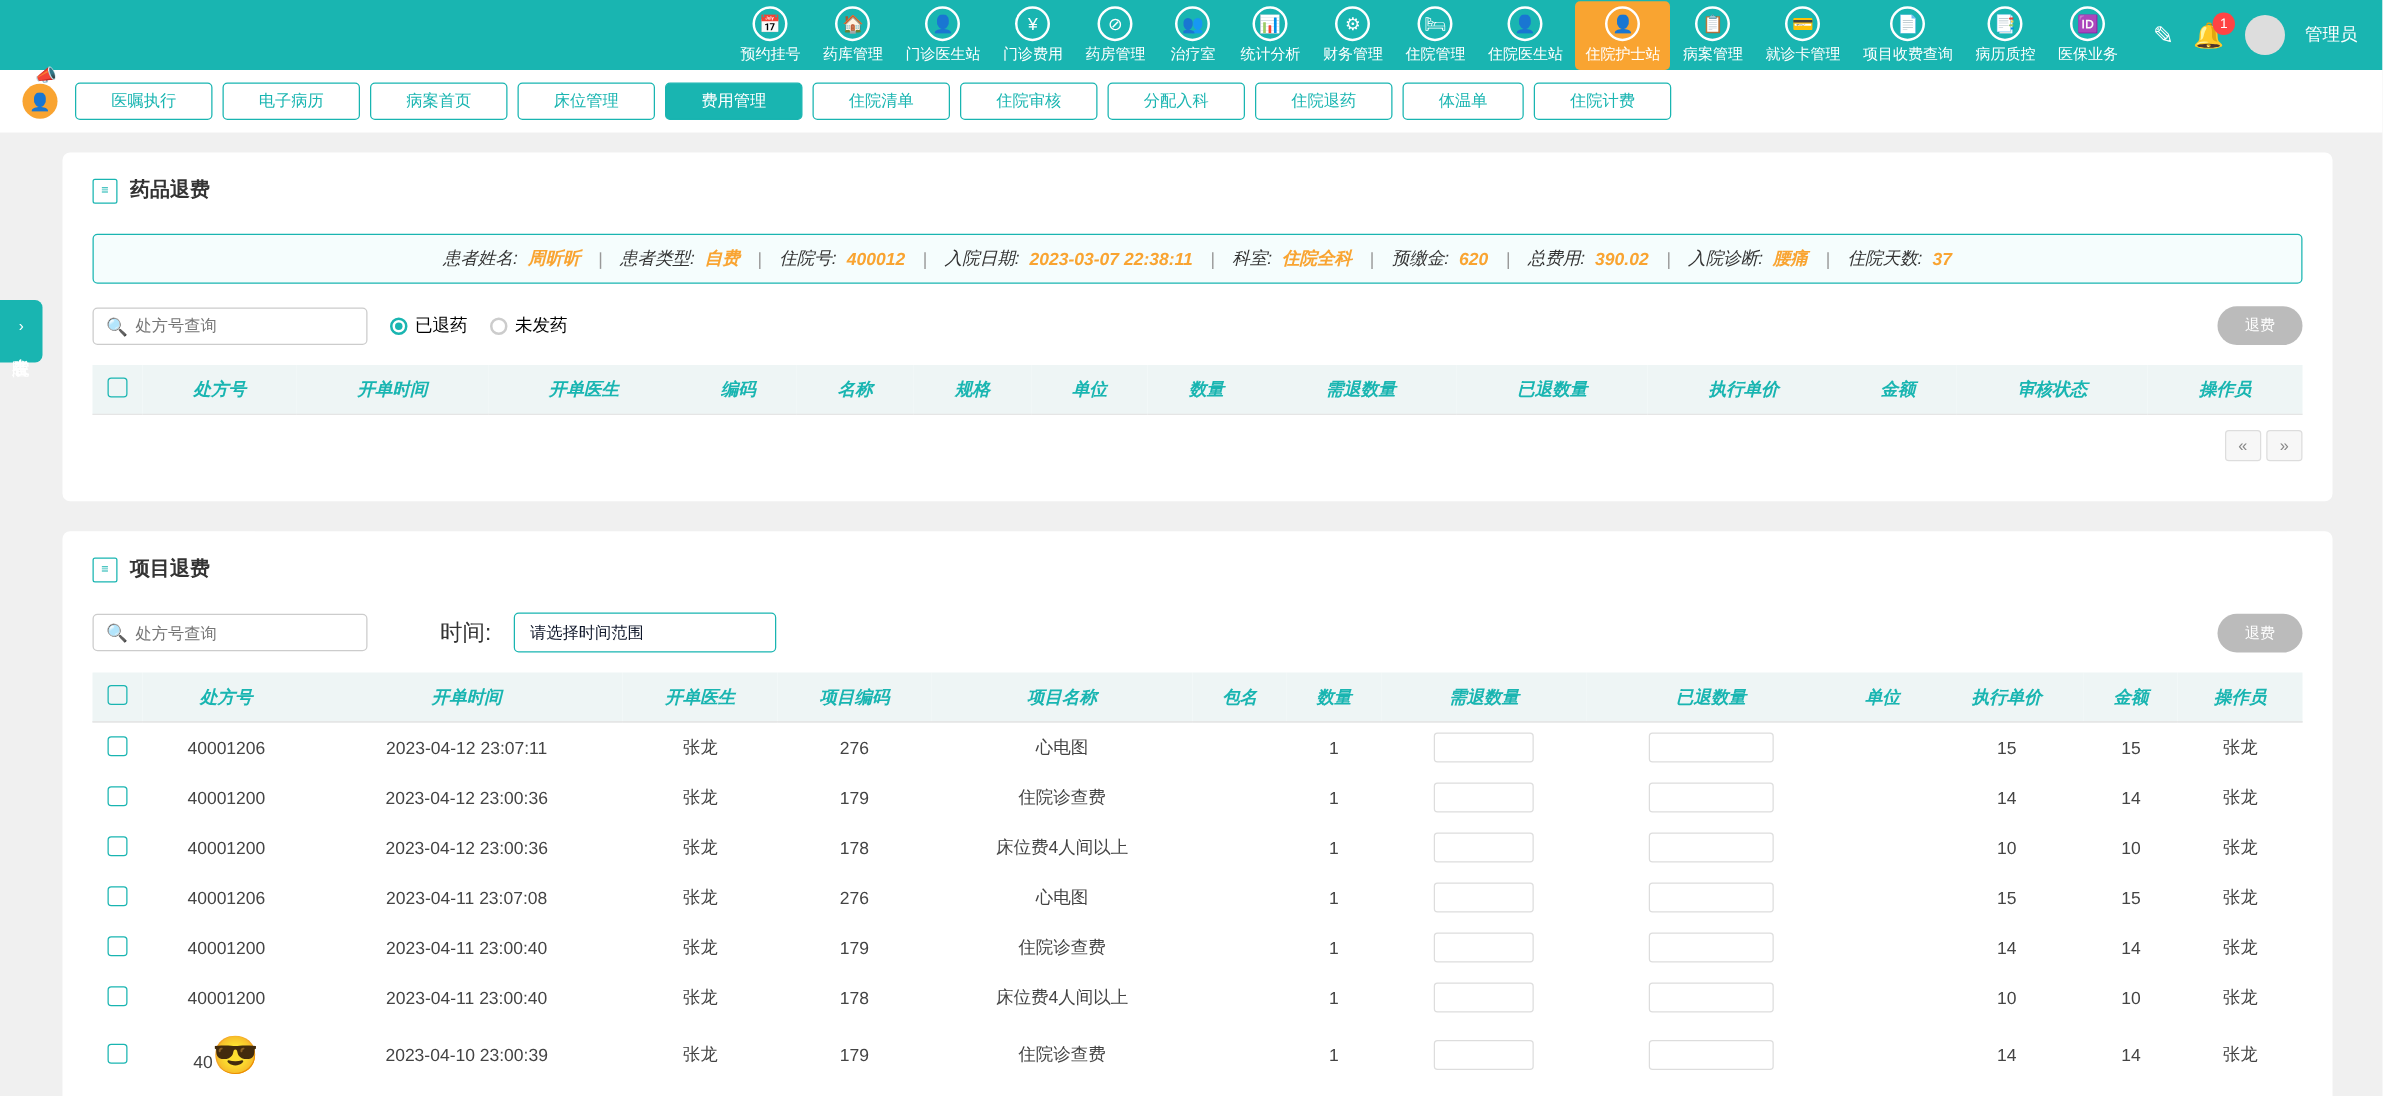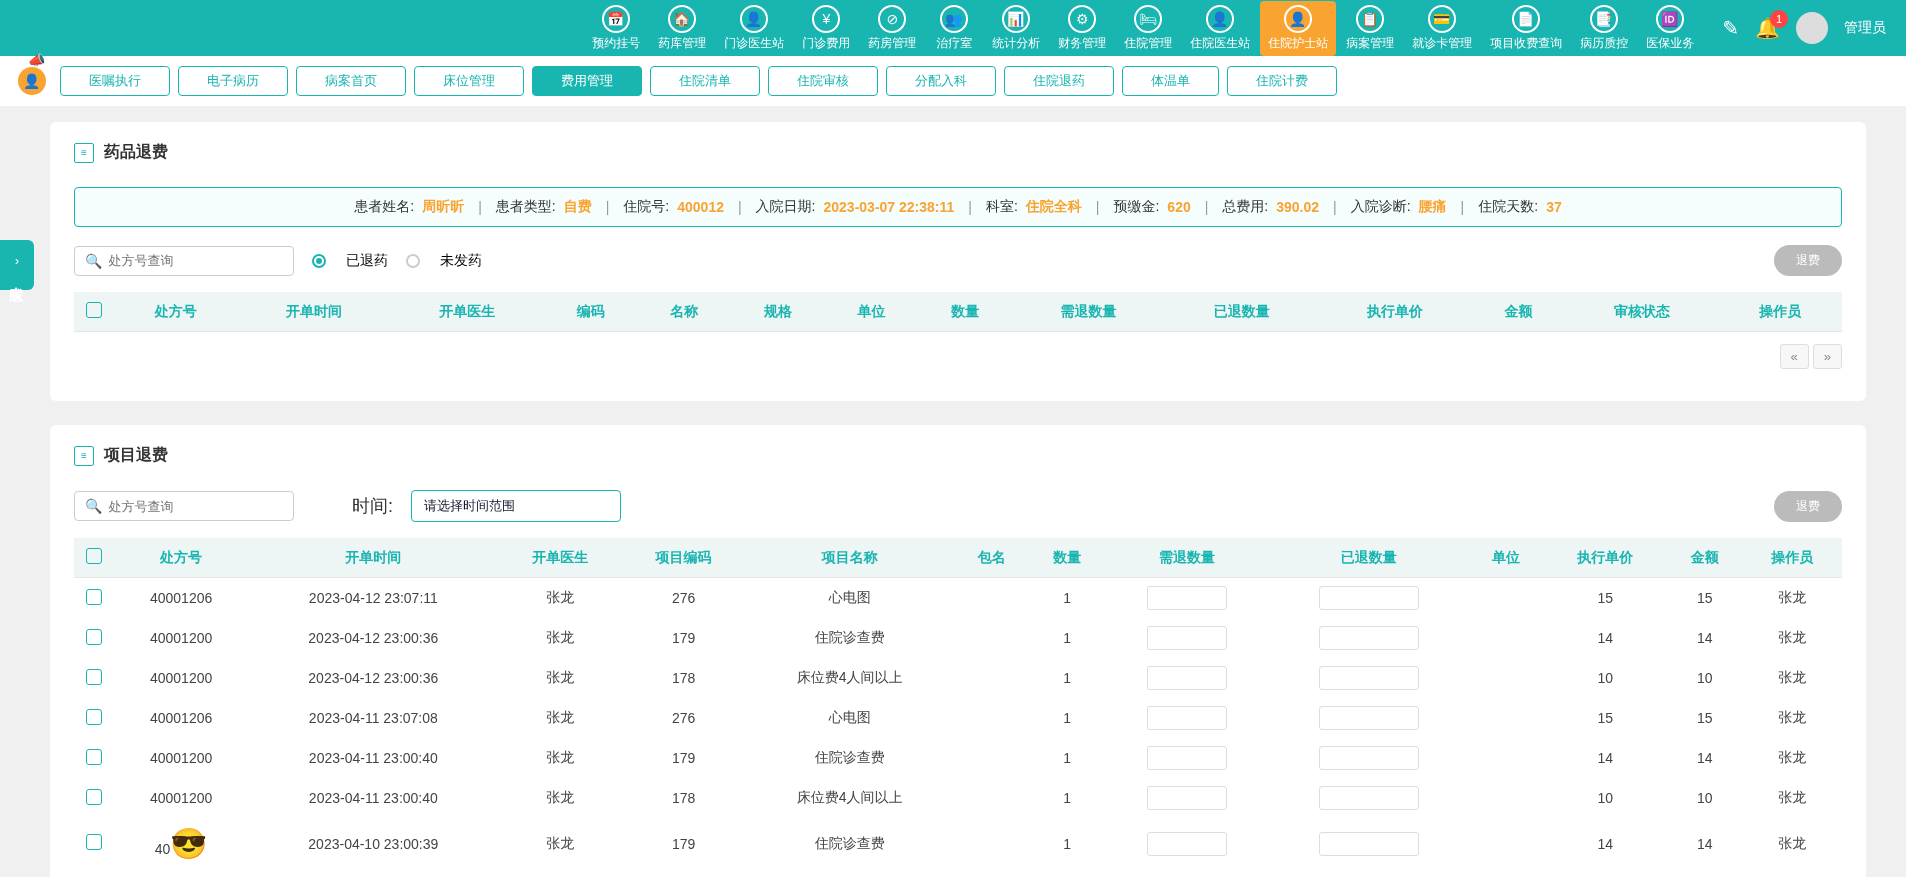--- a/index.html
+++ b/index.html
@@ -31,43 +31,43 @@
 .side-arrow { writing-mode: horizontal-tb; font-size: 12px; }
 
 
 .content { padding: 16px 40px 16px 50px; }
 .panel { background: #fff; border-radius: 6px; padding: 20px 24px; margin-bottom: 24px; }
 .panel-header { display: flex; align-items: center; gap: 10px; margin-bottom: 24px; }
 .panel-icon { width: 20px; height: 20px; border: 1.5px solid #19b5b1; border-radius: 2px; display: flex; align-items: center; justify-content: center; color: #19b5b1; font-size: 10px; }
 .panel-title { font-size: 16px; font-weight: bold; color: #333; }
 
 
-.info-bar { border: 1px solid #19b5b1; border-radius: 4px; padding: 10px 20px; margin-bottom: 18px; display: flex; align-items: center; justify-content: center; gap: 8px; font-size: 14px; color: #333; background: #f5fdfd; }
+.info-bar { border: 1px solid #19b5b1; border-radius: 4px; padding: 10px 20px; margin-bottom: 18px; display: flex; align-items: center; justify-content: center; gap: 8px; font-size: 14px; color: #333; background: #f5fdfd; font-style: italic; }
 .info-label { color: #333; }
 .info-value { color: #f9a431; font-weight: bold; }
 .info-sep { color: #999; margin: 0 6px; }
 
 
 .controls-row { display: flex; align-items: center; gap: 18px; margin-bottom: 16px; }
 .search-box { border: 1px solid #ccc; border-radius: 4px; padding: 6px 10px; display: flex; align-items: center; gap: 6px; width: 220px; }
 .search-box input { border: none; outline: none; font-size: 13px; flex: 1; }
 .search-icon { color: #999; font-size: 14px; }
-.radio-item { display: flex; align-items: center; gap: 20px; font-size: 14px; cursor: pointer; }
+.radio-item { display: flex; align-items: center; gap: 6px; font-size: 14px; cursor: pointer; }
 .radio { width: 14px; height: 14px; border: 2px solid #19b5b1; border-radius: 50%; display: flex; align-items: center; justify-content: center; }
 .radio.checked::after { content: ""; width: 6px; height: 6px; background: #19b5b1; border-radius: 50%; }
 .radio.unchecked { border-color: #ccc; }
 .spacer { flex: 1; }
 .refund-btn { background: #bbb; color: #fff; border: none; padding: 7px 22px; border-radius: 16px; font-size: 12px; cursor: pointer; }
 .time-label { font-size: 18px; color: #333; padding-left: 40px; }
 .date-box { border: 1px solid #19b5b1; border-radius: 4px; padding: 6px 12px; color: #0f172a; font-size: 13px; width: 210px; cursor: pointer; }
 
 
 .table { width: 100%; border-collapse: collapse; }
 .table thead { background: #eef5f5; }
-.table th { padding: 10px 8px; font-size: 14px; color: #19b5b1; font-weight: bold; text-align: center; border-bottom: 1px solid #e5e5e5; }
+.table th { padding: 10px 8px; font-size: 14px; color: #19b5b1; font-weight: bold; text-align: center; border-bottom: 1px solid #e5e5e5; font-style: italic; }
 .table td { padding: 8px 8px; font-size: 14px; color: #444; text-align: center; }
 .checkbox { width: 16px; height: 16px; border: 1.5px solid #19b5b1; border-radius: 3px; display: inline-block; cursor: pointer; }
 .pager { display: flex; justify-content: flex-end; gap: 4px; padding: 12px 0; }
 .pager-btn { border: 1px solid #ddd; background: #f7f7f7; padding: 4px 10px; border-radius: 3px; color: #888; cursor: pointer; font-size: 13px; }
 .row-input { border: 1px solid #ddd; width: 80px; height: 24px; border-radius: 3px; }
 .row-inputw { border: 1px solid #ddd; width: 100px; height: 24px; border-radius: 3px; }
 .emoji { font-size: 30px; }
 </style>
 </head>
 <body>

